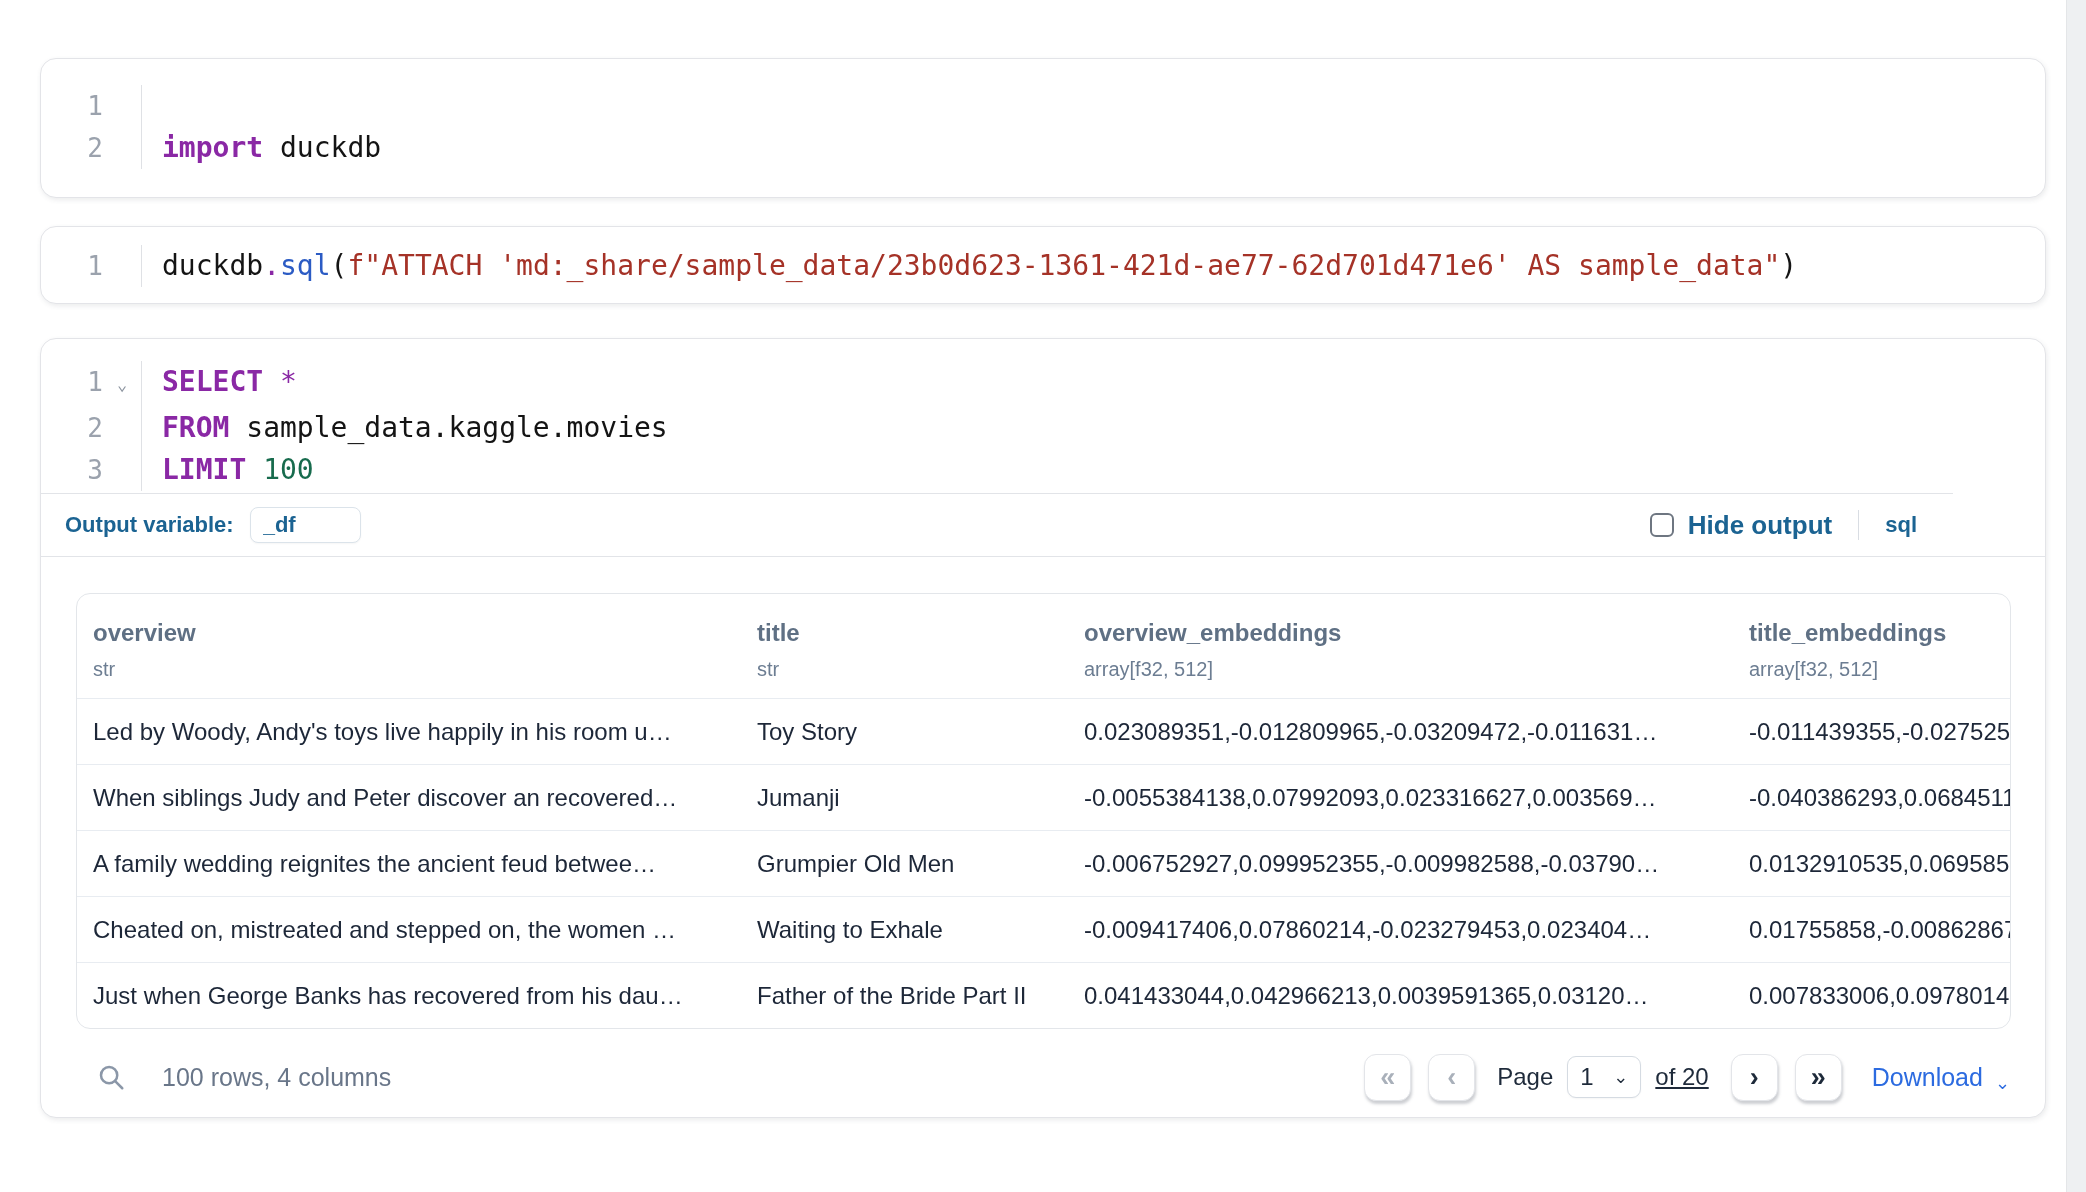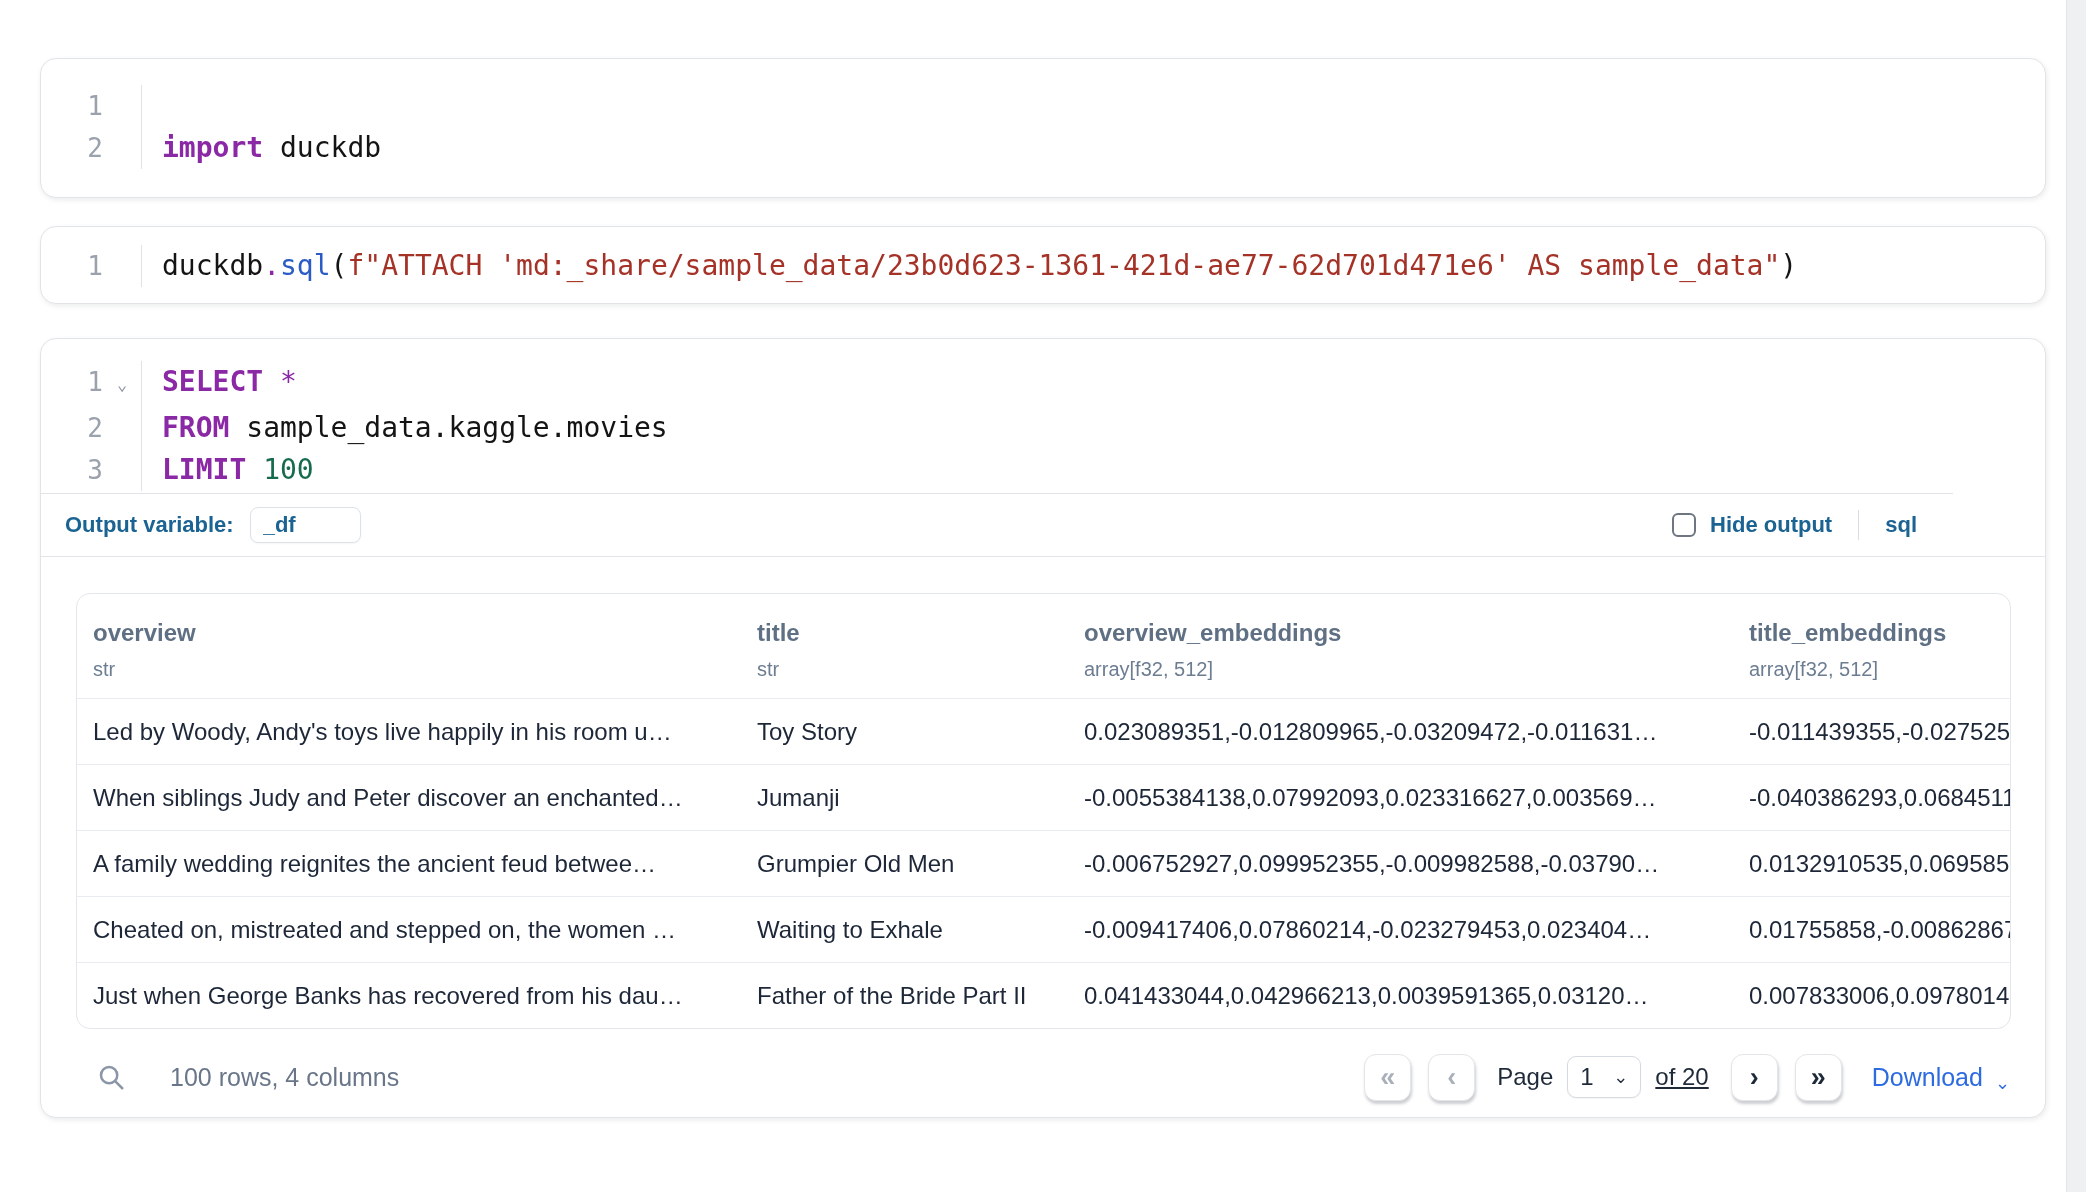--- a/index.html
+++ b/index.html
@@ -39,40 +39,40 @@
              padding:0 128px 0 24px;gap:12px; }
   .toolbar-left { display:flex; align-items:center; }
   .tb-label { color:#1b6392; font-weight:bold; font-size:22px; }
   .var-input { margin-left:16px; width:111px; height:36px; border:1px solid #dbe3ea;
                border-radius:8px; padding:0 12px; color:#1b6392; font-weight:bold;
                font-size:22px; font-family:"Liberation Sans", sans-serif; outline:none;
                box-shadow:0 1px 2px rgba(0,0,0,0.04); }
   .toolbar-right { margin-left:auto; display:flex; align-items:center; }
   .checkbox { width:24px; height:24px; border:2px solid #6e7681; border-radius:6px;
               background:#fff; }
-  .cb-label { margin-left:14px; color:#1b6392; font-weight:bold; font-size:22px; }
+  .cb-label { margin-left:14px; color:#1b6392; font-weight:bold; font-size:26px; }
   .vsep { width:1px; height:30px; background:#d9dde3; margin:0 26px; }
   .lang-label { color:#1b6392; font-weight:bold; font-size:22px; }
 
   .output-region { padding:36px 35px 16px; }
 
   
   .table-card { border:1px solid #e3e6ea; border-radius:14px; overflow:hidden;
                 width:1935px; }
   .thead, .trow { display:grid; grid-template-columns:664px 327px 665px 1fr; }
   .th { padding:24px 10px 16px 16px; }
   .th-name { display:block; color:#5f7084; font-weight:bold; font-size:24px; line-height:30px; }
   .th-type { display:block; color:#6c7d92; font-size:20px; line-height:26px; margin-top:8px; }
   .trow { height:66px; align-items:center; border-top:1px solid #e8ecf1; }
   .td { padding:0 10px 0 16px; font-size:24px; color:#1d2738; white-space:nowrap;
         overflow:hidden; }
 
   
   .table-footer { margin-top:24px; height:48px; display:flex; align-items:center;
-                  padding:0 0 0 20px;gap:8px; }
+                  padding:0 0 0 20px; }
   .search-btn { width:30px; height:30px; display:flex; align-items:center; }
   .summary { margin-left:36px; color:#697689; font-size:25px; }
   .pager { margin-left:auto; display:flex; align-items:center; }
   .pg-btn { width:47px; height:47px; background:#fff; border:1px solid #e3e5e9;
             border-radius:12px; display:flex; align-items:center; justify-content:center;
             font-size:27px; font-weight:bold;
             box-shadow:1px 3px 3px rgba(110,115,125,0.35); }
   .pg-btn.disabled { color:#a9b0ba; }
   .pg-btn.enabled  { color:#1e2a3a; }
   .pg-btn + .pg-btn { margin-left:17px; }
@@ -156,21 +156,21 @@
               </div>
             </div>
           <div id="table-body">
               <div class="trow">
                 <div class="td">Led by Woody, Andy's toys live happily in his room u…</div>
                 <div class="td">Toy Story</div>
                 <div class="td">0.023089351,-0.012809965,-0.03209472,-0.011631…</div>
                 <div class="td">-0.011439355,-0.02752567,0.031</div>
               </div>
               <div class="trow">
-                <div class="td">When siblings Judy and Peter discover an enchanted…</div>
+                <div class="td">When siblings Judy and Peter discover an recovered…</div>
                 <div class="td">Jumanji</div>
                 <div class="td">-0.0055384138,0.07992093,0.023316627,0.003569…</div>
                 <div class="td">-0.040386293,0.0684511,0.0123</div>
               </div>
               <div class="trow">
                 <div class="td">A family wedding reignites the ancient feud betwee…</div>
                 <div class="td">Grumpier Old Men</div>
                 <div class="td">-0.006752927,0.099952355,-0.009982588,-0.03790…</div>
                 <div class="td">0.0132910535,0.069585,0.00421</div>
               </div>

